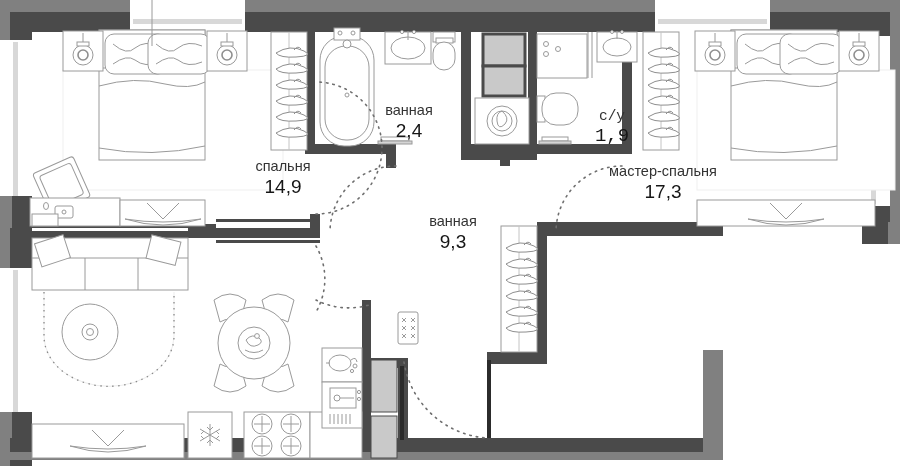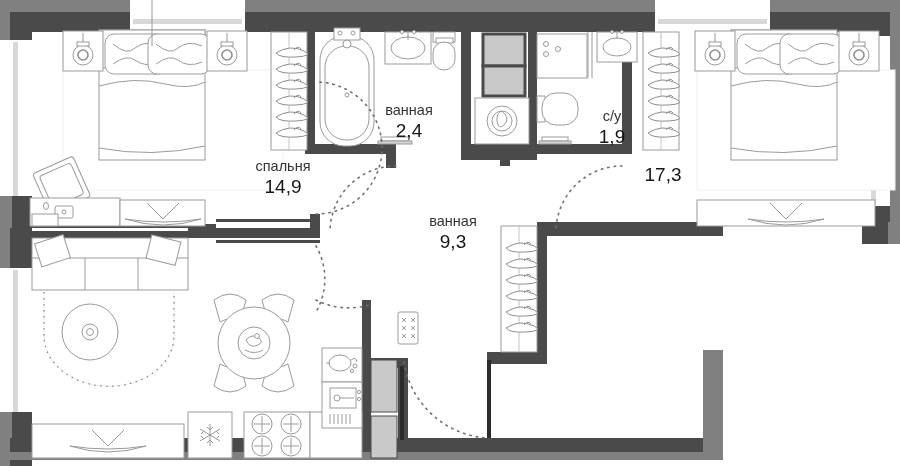--- a/index.html
+++ b/index.html
@@ -340,26 +340,27 @@
 <div class="roomlabel" style="left:223px;top:158px;width:120px;">
   <div class="nm">спальня</div>
   <div class="ar">14,9</div>
 </div>
 
 <div class="roomlabel" style="left:349px;top:62px;width:120px;margin-top:40px;">
   <div class="nm">ванная</div>
   <div class="ar">2,4</div>
 </div>
 
-<div class="roomlabel" style="left:562px;top:108px;width:100px;">
+<div class="roomlabel" style="left:562px;top:108px;width:100px;font-family:Liberation Mono, monospace;">
   <div class="nm">с/у</div>
   <div class="ar">1,9</div>
 </div>
 
 <div class="roomlabel" style="left:573px;top:163px;width:180px;">
+  <div class="nm">мастер-спальня</div>
   <div class="ar">17,3</div>
 </div>
 
 <div class="roomlabel" style="left:393px;top:213px;width:120px;">
   <div class="nm">ванная</div>
   <div class="ar">9,3</div>
 </div>
 
 
 </div>

